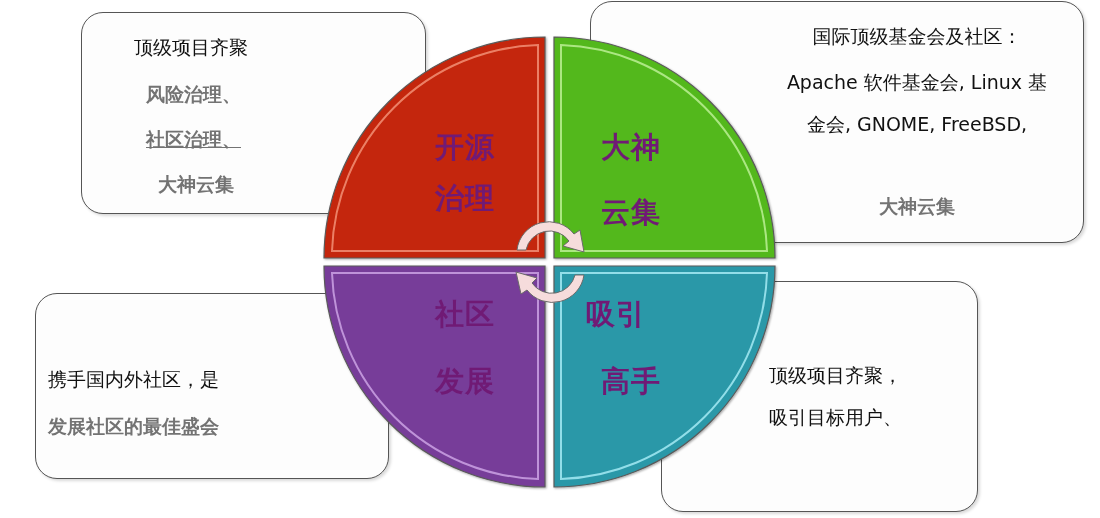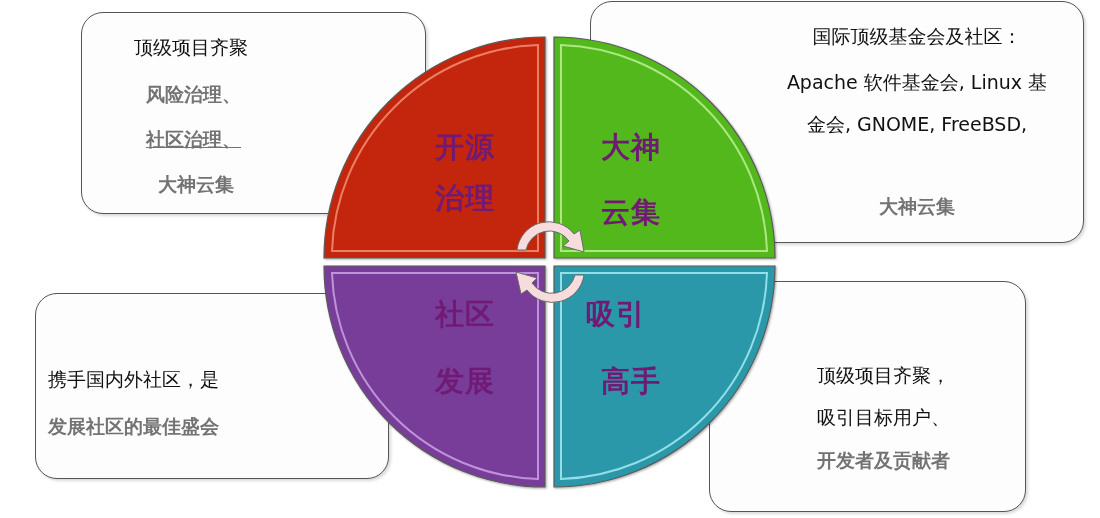--- a/index.html
+++ b/index.html
@@ -27,24 +27,23 @@
   <div class="line" style="left:0; right:0; top:68px; padding-left:160px;">Apache 软件基金会, Linux 基</div>
   <div class="line" style="left:0; right:0; top:110px; padding-left:160px;">金会, GNOME, FreeBSD,</div>
   <div class="line hl" style="left:0; right:0; top:192px; padding-left:160px;">大神云集</div>
 </div>
 
 <div class="box" style="left:35px; top:293px; width:354px; height:186px;">
   <div class="line" style="left:12px; top:73px;">携手国内外社区，是</div>
   <div class="line hl" style="left:12px; top:120px;">发展社区的最佳盛会</div>
 </div>
 
-<div class="box" style="left:709px; top:281px; width:317px; height:231px;">
+<div class="box" style="left:661px; top:281px; width:317px; height:231px;">
   <div class="line" style="left:107px; top:81px;">顶级项目齐聚，</div>
   <div class="line" style="left:107px; top:123px;">吸引目标用户、</div>
-  <div class="line hl" style="left:107px; top:166px;">开发者及贡献者</div>
 </div>
 
 <svg id="wheel" width="1100" height="518" viewBox="0 0 1100 518">
   <defs>
     <filter id="sh" x="-10%" y="-10%" width="120%" height="120%">
       <feDropShadow dx="1" dy="1" stdDeviation="1.2" flood-color="#000" flood-opacity="0.35"></feDropShadow>
     </filter>
   </defs>
 
   <g filter="url(#sh)">

